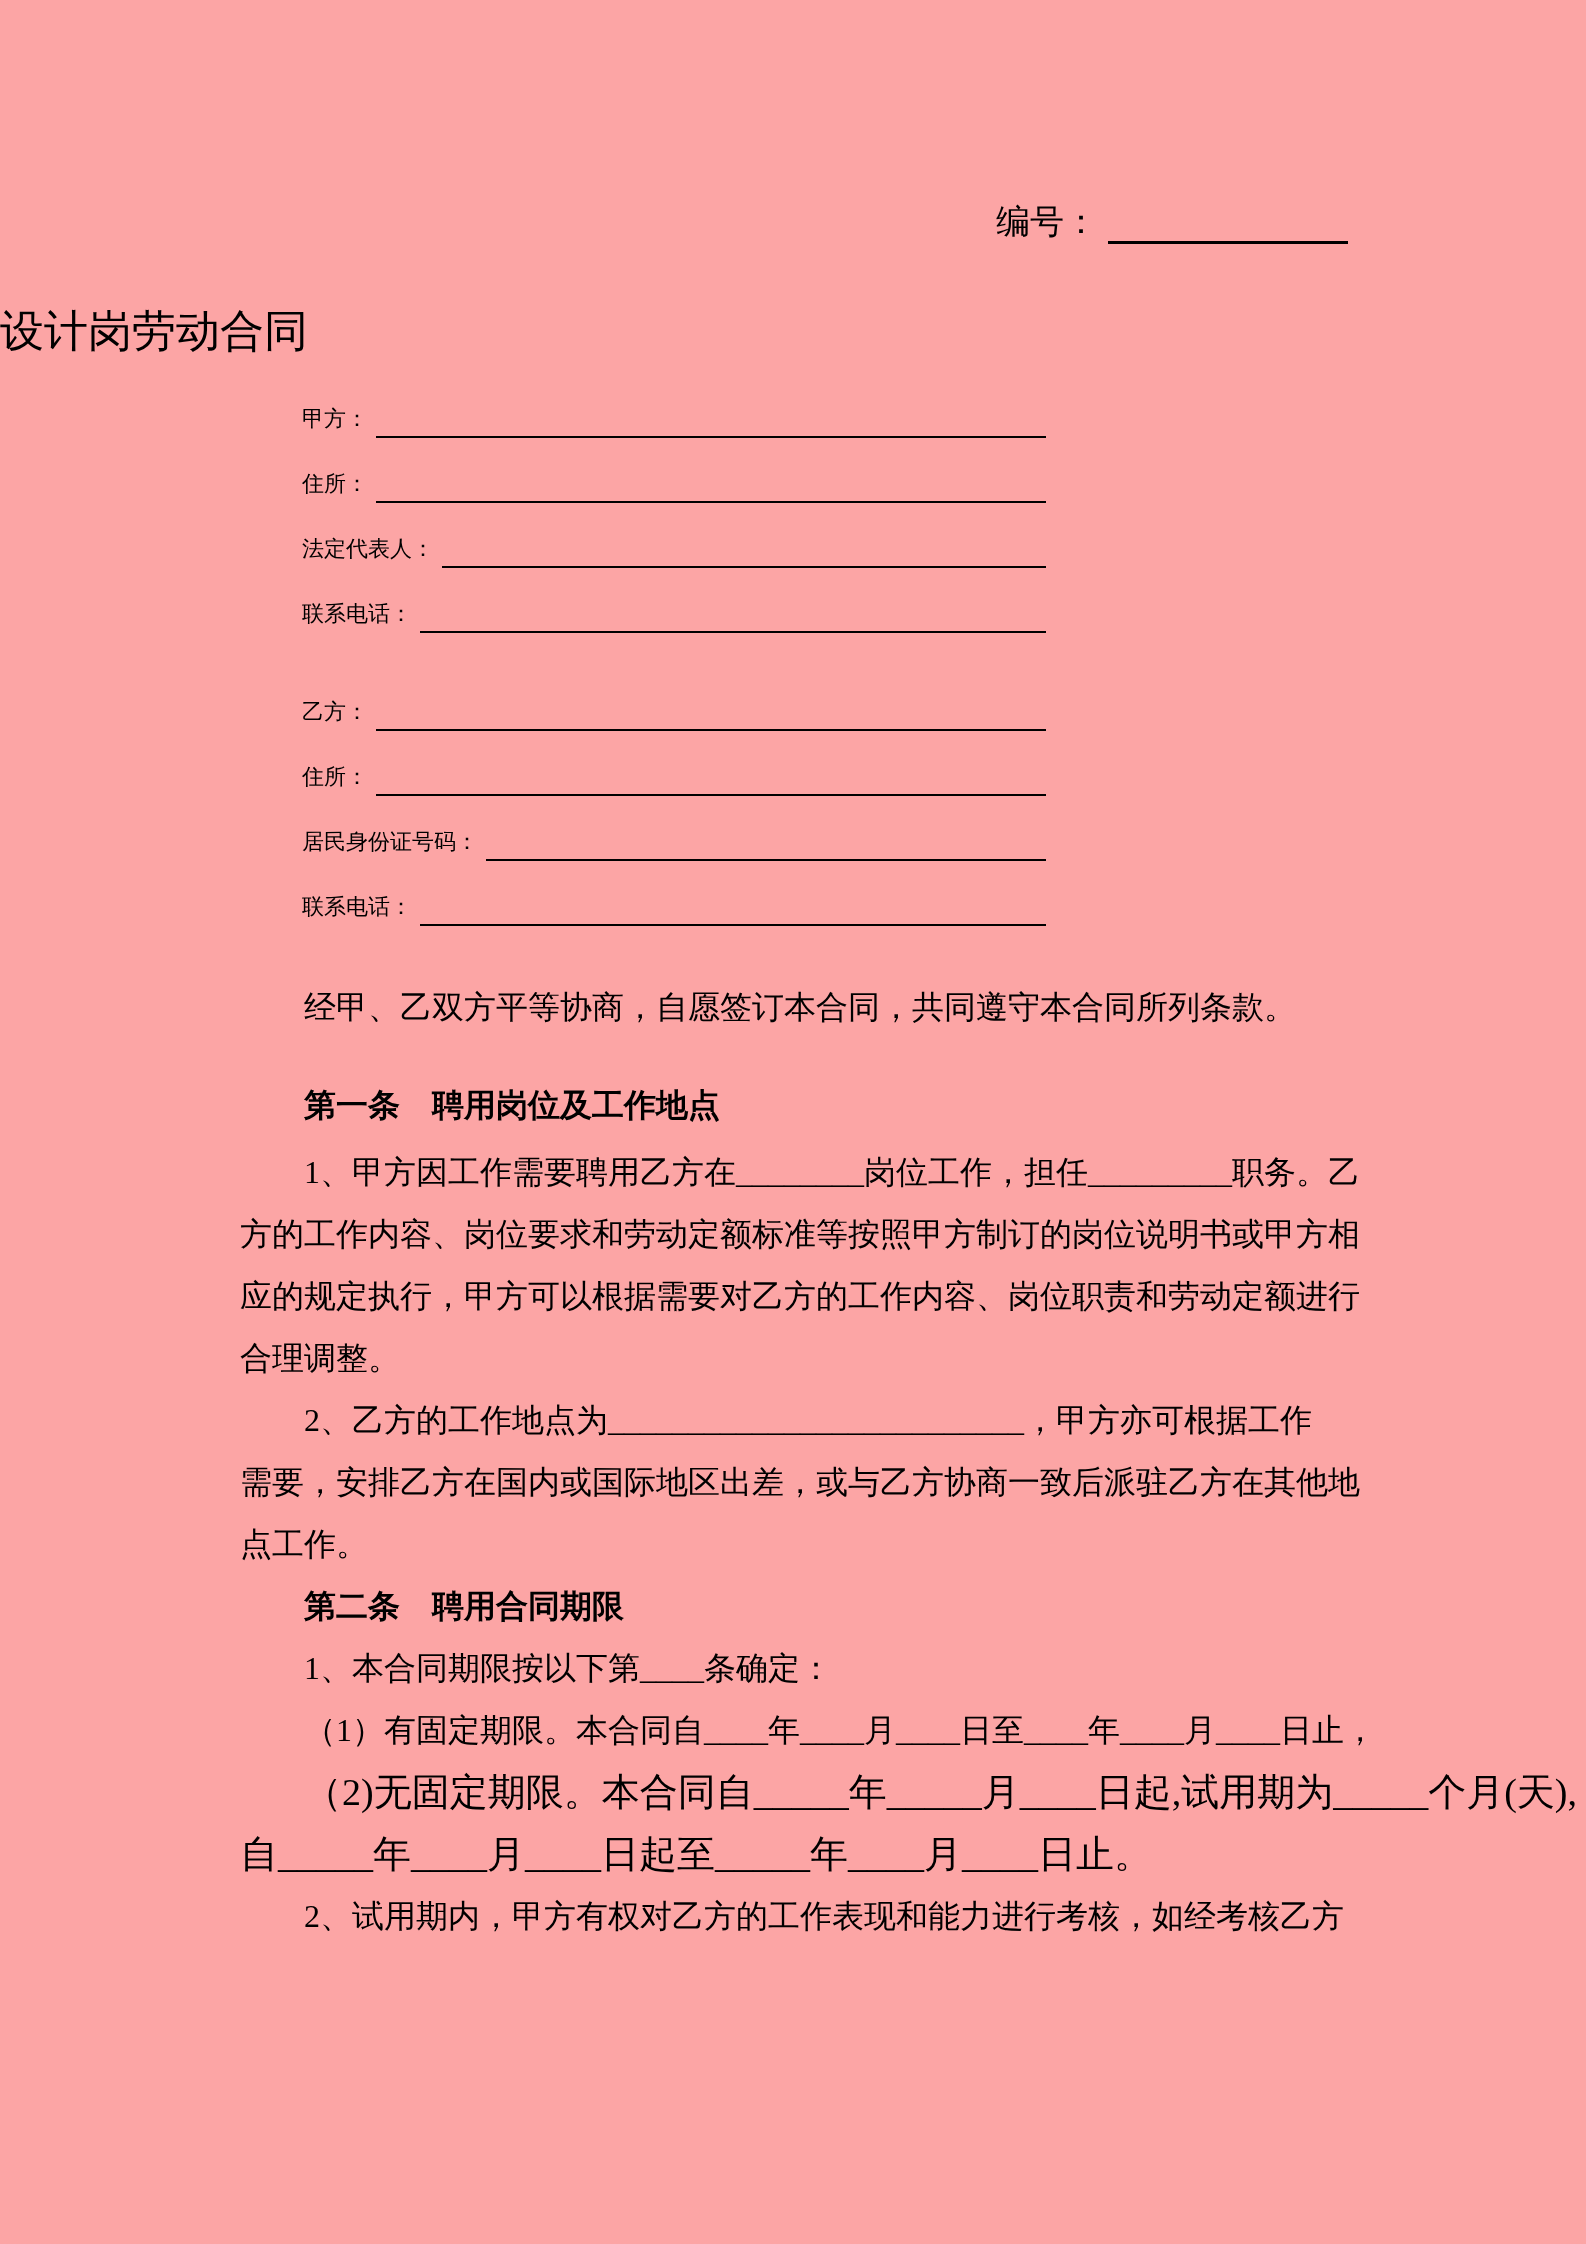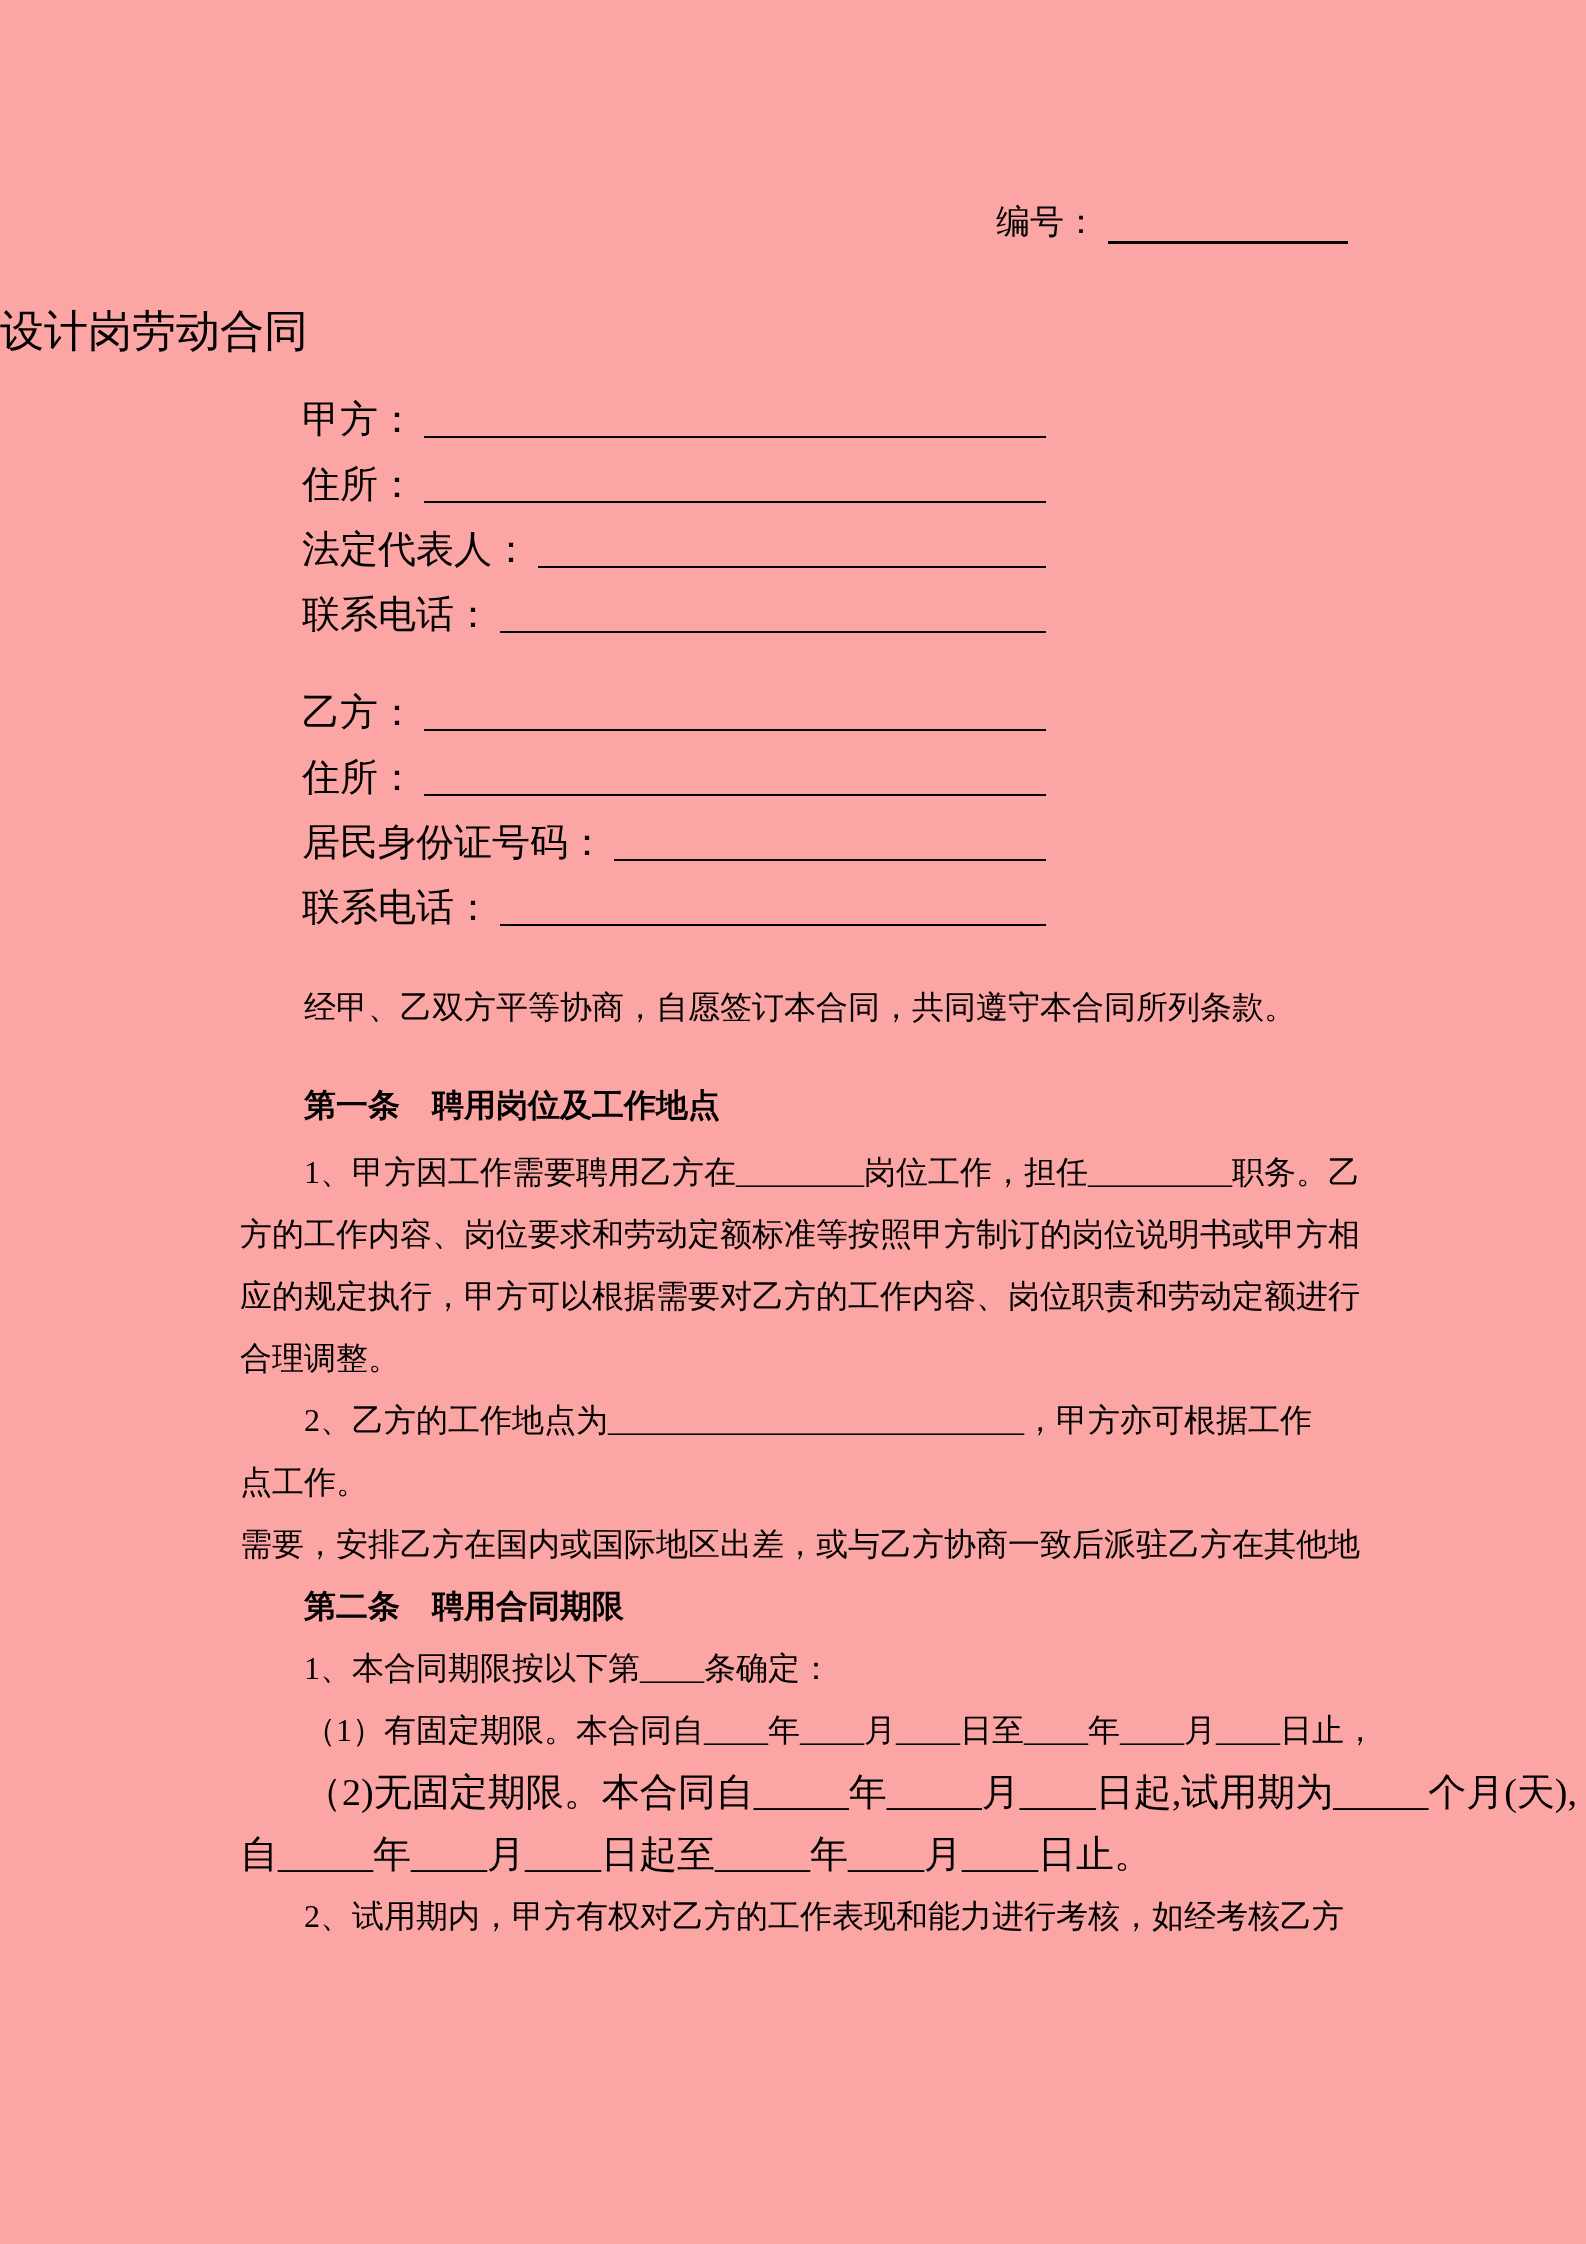--- a/index.html
+++ b/index.html
@@ -29,21 +29,21 @@
     font-weight:400;
     font-size:44px;
     line-height:58px;
     letter-spacing:0;
   }
   
   .fields{margin-left:302px;width:744px;}
   .fields.party-a{margin-top:38px;}
   .fields.party-b{margin-top:33px;}
   .frow{height:65px;display:flex;align-items:flex-start;}
-  .flabel{font-size:38px;line-height:42px;white-space:nowrap;}
+  .flabel{font-size:22px;line-height:42px;white-space:nowrap;}
   .fline{flex:1;height:38px;border-bottom:2px solid #000;margin-left:8px;}
   
   .body{margin:25px 0 0 240px;width:1130px;}
   .bline{font-size:32px;line-height:62px;white-space:nowrap;}
   .bline.small{font-size:38px;}
   .bline .small-seg{font-size:29px;}
   .ind{padding-left:64px;}
   .heading{font-weight:bold;}
   .h1-gap{margin-top:36px;}
   .p1-gap{margin-top:5px;}
@@ -110,22 +110,22 @@
     <div class="bline ind">经甲、乙双方平等协商，自愿签订本合同，共同遵守本合同所列条款。</div>
 
     <div class="bline ind heading h1-gap">第一条　聘用岗位及工作地点</div>
 
     <div class="bline ind p1-gap">1、甲方因工作需要聘用乙方在________岗位工作，担任_________职务。乙</div>
     <div class="bline">方的工作内容、岗位要求和劳动定额标准等按照甲方制订的岗位说明书或甲方相</div>
     <div class="bline">应的规定执行，甲方可以根据需要对乙方的工作内容、岗位职责和劳动定额进行</div>
     <div class="bline">合理调整。</div>
 
     <div class="bline ind">2、乙方的工作地点为__________________________，甲方亦可根据工作</div>
+    <div class="bline">需要，安排乙方在国内或国际地区出差，或与乙方协商一致后派驻乙方在其他地</div>
     <div class="bline">点工作。</div>
-    <div class="bline">需要，安排乙方在国内或国际地区出差，或与乙方协商一致后派驻乙方在其他地</div>
 
     <div class="bline ind heading">第二条　聘用合同期限</div>
 
     <div class="bline ind">1、本合同期限按以下第____条确定：</div>
     <div class="bline ind">（1）有固定期限。本合同自____年____月____日至____年____月____日止，</div>
     <div class="bline ind small">（2)无固定期限。本合同自_____年_____月____日起,试用期为_____个月(天),</div>
     <div class="bline small">自_____年____月____日起至_____年____月____日止。</div>
     <div class="bline ind">2、试用期内，甲方有权对乙方的工作表现和能力进行考核，如经考核乙方</div>
   </div>
 

